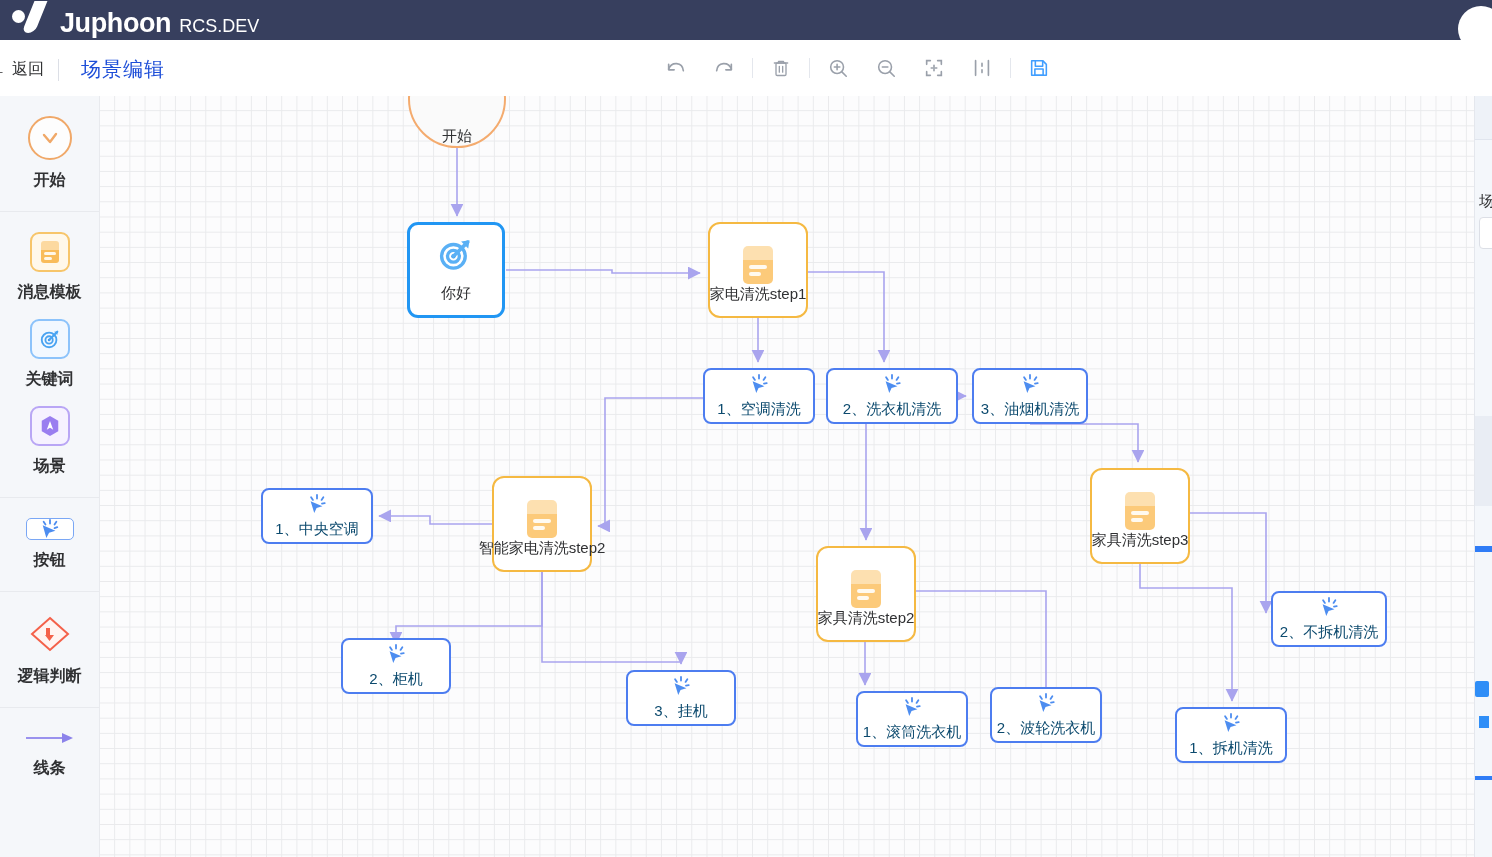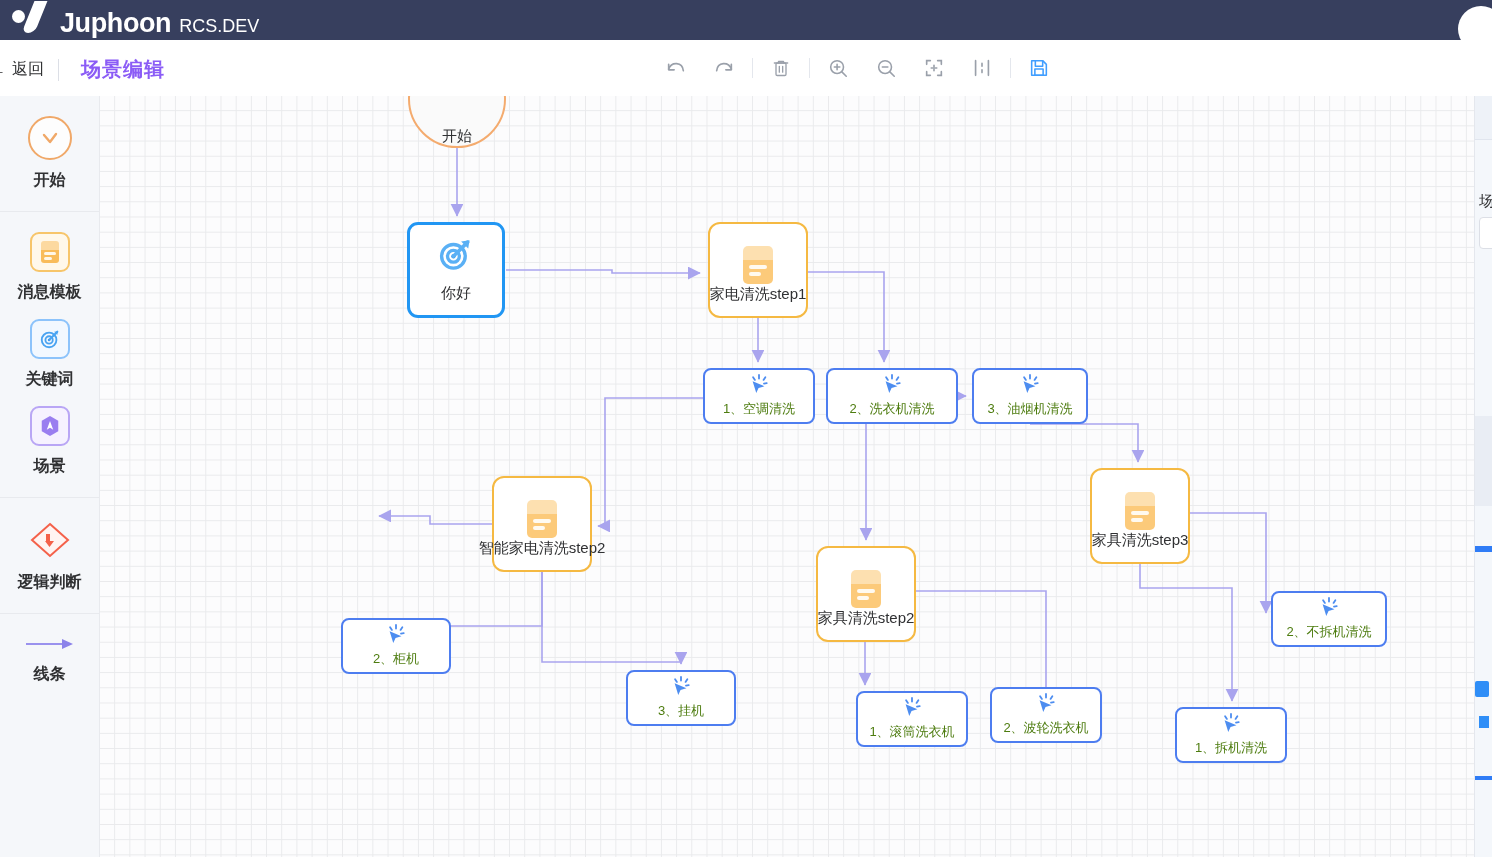--- a/index.html
+++ b/index.html
@@ -47,21 +47,21 @@
     position: absolute; left: 0; top: 40px; width: 1492px; height: 60px;
     background: #ffffff; border-bottom: 1px solid #e8eaee;
     display: flex; align-items: center;
   }
   .back-btn {
     display: flex; align-items: center; gap: 6px; margin-left: -10px;
     font-size: 16px; color: #303133; cursor: pointer;
   }
   .back-arrow { font-size: 16px; color: #303133; line-height: 1; }
   .divider-v { width: 1px; height: 22px; background: #dcdfe6; margin: 0 22px 0 14px; }
-  .page-title { font-size: 20px; font-weight: bold; color: #8b5cf6; letter-spacing: 1px; }
+  .page-title { font-size: 20px; font-weight: normal; color: #1d4ed8; letter-spacing: 1px; }
 
   .toolbar {
     position: absolute; left: 652px; top: 0; height: 56px;
     display: flex; align-items: center; gap: 0px;
   }
   .tool {
     width: 48px; height: 40px; display: flex; align-items: center; justify-content: center;
     cursor: pointer; color: #9aa0aa;
   }
   .tool svg { display: block; }
@@ -181,21 +181,21 @@
     position: absolute; left: 50%; transform: translateX(-50%);
     bottom: 12px; font-size: 15px; color: #303133; white-space: nowrap;
   }
 
   .node-btn {
     height: 56px; border-radius: 8px;
     border: 2px solid #4d7df0; background: #ffffff;
     display: flex; flex-direction: column; align-items: center; justify-content: center;
     padding: 0 10px; gap: 2px;
   }
-  .node-btn .lbl { font-size: 13px; color: #4d7c0f; white-space: nowrap; }
+  .node-btn .lbl { font-size: 15px; color: #0c4a6e; white-space: nowrap; }
 
   .cursor-ico { width: 22px; height: 20px; }
 
   
   .rightpanel {
     position: absolute; right: 0; top: 96px; width: 18px; height: 761px;
     background: #f4f7fb; border-left: 1px solid #e4e7ed;
     overflow: hidden;
   }
   .rp-head { height: 44px; background: #eef2f8; border-bottom: 1px solid #e0e5ee; }
@@ -348,20 +348,31 @@
         <span class="ico-scene">
           <svg width="22" height="24" viewBox="0 0 24 26">
             <path d="M12 2 L21 7.2 L21 18.8 L12 24 L3 18.8 L3 7.2 Z" fill="#9a7ef0"></path>
             <path d="M12 7.5 L15.5 17 L12 15 L8.5 17 Z" fill="#ffffff"></path>
           </svg>
         </span>
         <span class="side-label">场景</span>
       </div>
     </div>
 
+    <div class="side-group">
+      <div class="side-item">
+        <span class="ico-btn">
+          <svg class="cursor-ico" width="16" height="15" viewBox="0 0 24 22">
+            <path d="M4 7 L18 13 L11 15 L8 21 Z" fill="#4d8df0"></path>
+            <path d="M12 1 L12 5 M5 3 L7 6 M19 3 L17 6 M20 9 L17 10" stroke="#4d8df0" stroke-width="2" stroke-linecap="round"></path>
+          </svg>
+        </span>
+        <span class="side-label">按钮</span>
+      </div>
+    </div>
 
     <div class="side-group">
       <div class="side-item">
         <span class="ico-logic">
           <svg width="44" height="40" viewBox="0 0 44 40">
             <path d="M22 4 L40 20 L22 36 L4 20 Z" fill="#fff4f2" stroke="#f4614a" stroke-width="2"></path>
             <path d="M18 14 L22 14 L22 21 L26 21 L21.5 27 L17 21 L18 21 Z" fill="#f4614a"></path>
           </svg>
         </span>
         <span class="side-label">逻辑判断</span>
@@ -473,22 +484,31 @@
         </svg>
       </span>
       <span class="lbl">3、油烟机清洗</span>
     </div>
 
     <div class="node node-tmpl" style="left:392px; top:380px;">
       <span class="tmpl-big"></span>
       <span class="lbl">智能家电清洗step2</span>
     </div>
 
-
-    <div class="node node-btn" style="left:241px; top:522px; width:110px;">
+    <div class="node node-btn" style="left:161px; top:392px; width:112px;">
+      <span>
+        <svg class="cursor-ico" viewBox="0 0 24 22">
+          <path d="M5 8 L18 13.5 L11.5 15.5 L9 21 Z" fill="#4d8df0"></path>
+          <path d="M12 1 L12 5 M5.5 3.5 L7.5 6.5 M19 3.5 L17 6.5 M20.5 10 L17.5 10.5" stroke="#4d8df0" stroke-width="2" stroke-linecap="round"></path>
+        </svg>
+      </span>
+      <span class="lbl">1、中央空调</span>
+    </div>
+
+    <div class="node node-btn" style="left:241px; top:542px; width:110px;">
       <span>
         <svg class="cursor-ico" viewBox="0 0 24 22">
           <path d="M5 8 L18 13.5 L11.5 15.5 L9 21 Z" fill="#4d8df0"></path>
           <path d="M12 1 L12 5 M5.5 3.5 L7.5 6.5 M19 3.5 L17 6.5 M20.5 10 L17.5 10.5" stroke="#4d8df0" stroke-width="2" stroke-linecap="round"></path>
         </svg>
       </span>
       <span class="lbl">2、柜机</span>
     </div>
 
     <div class="node node-btn" style="left:526px; top:574px; width:110px;">

